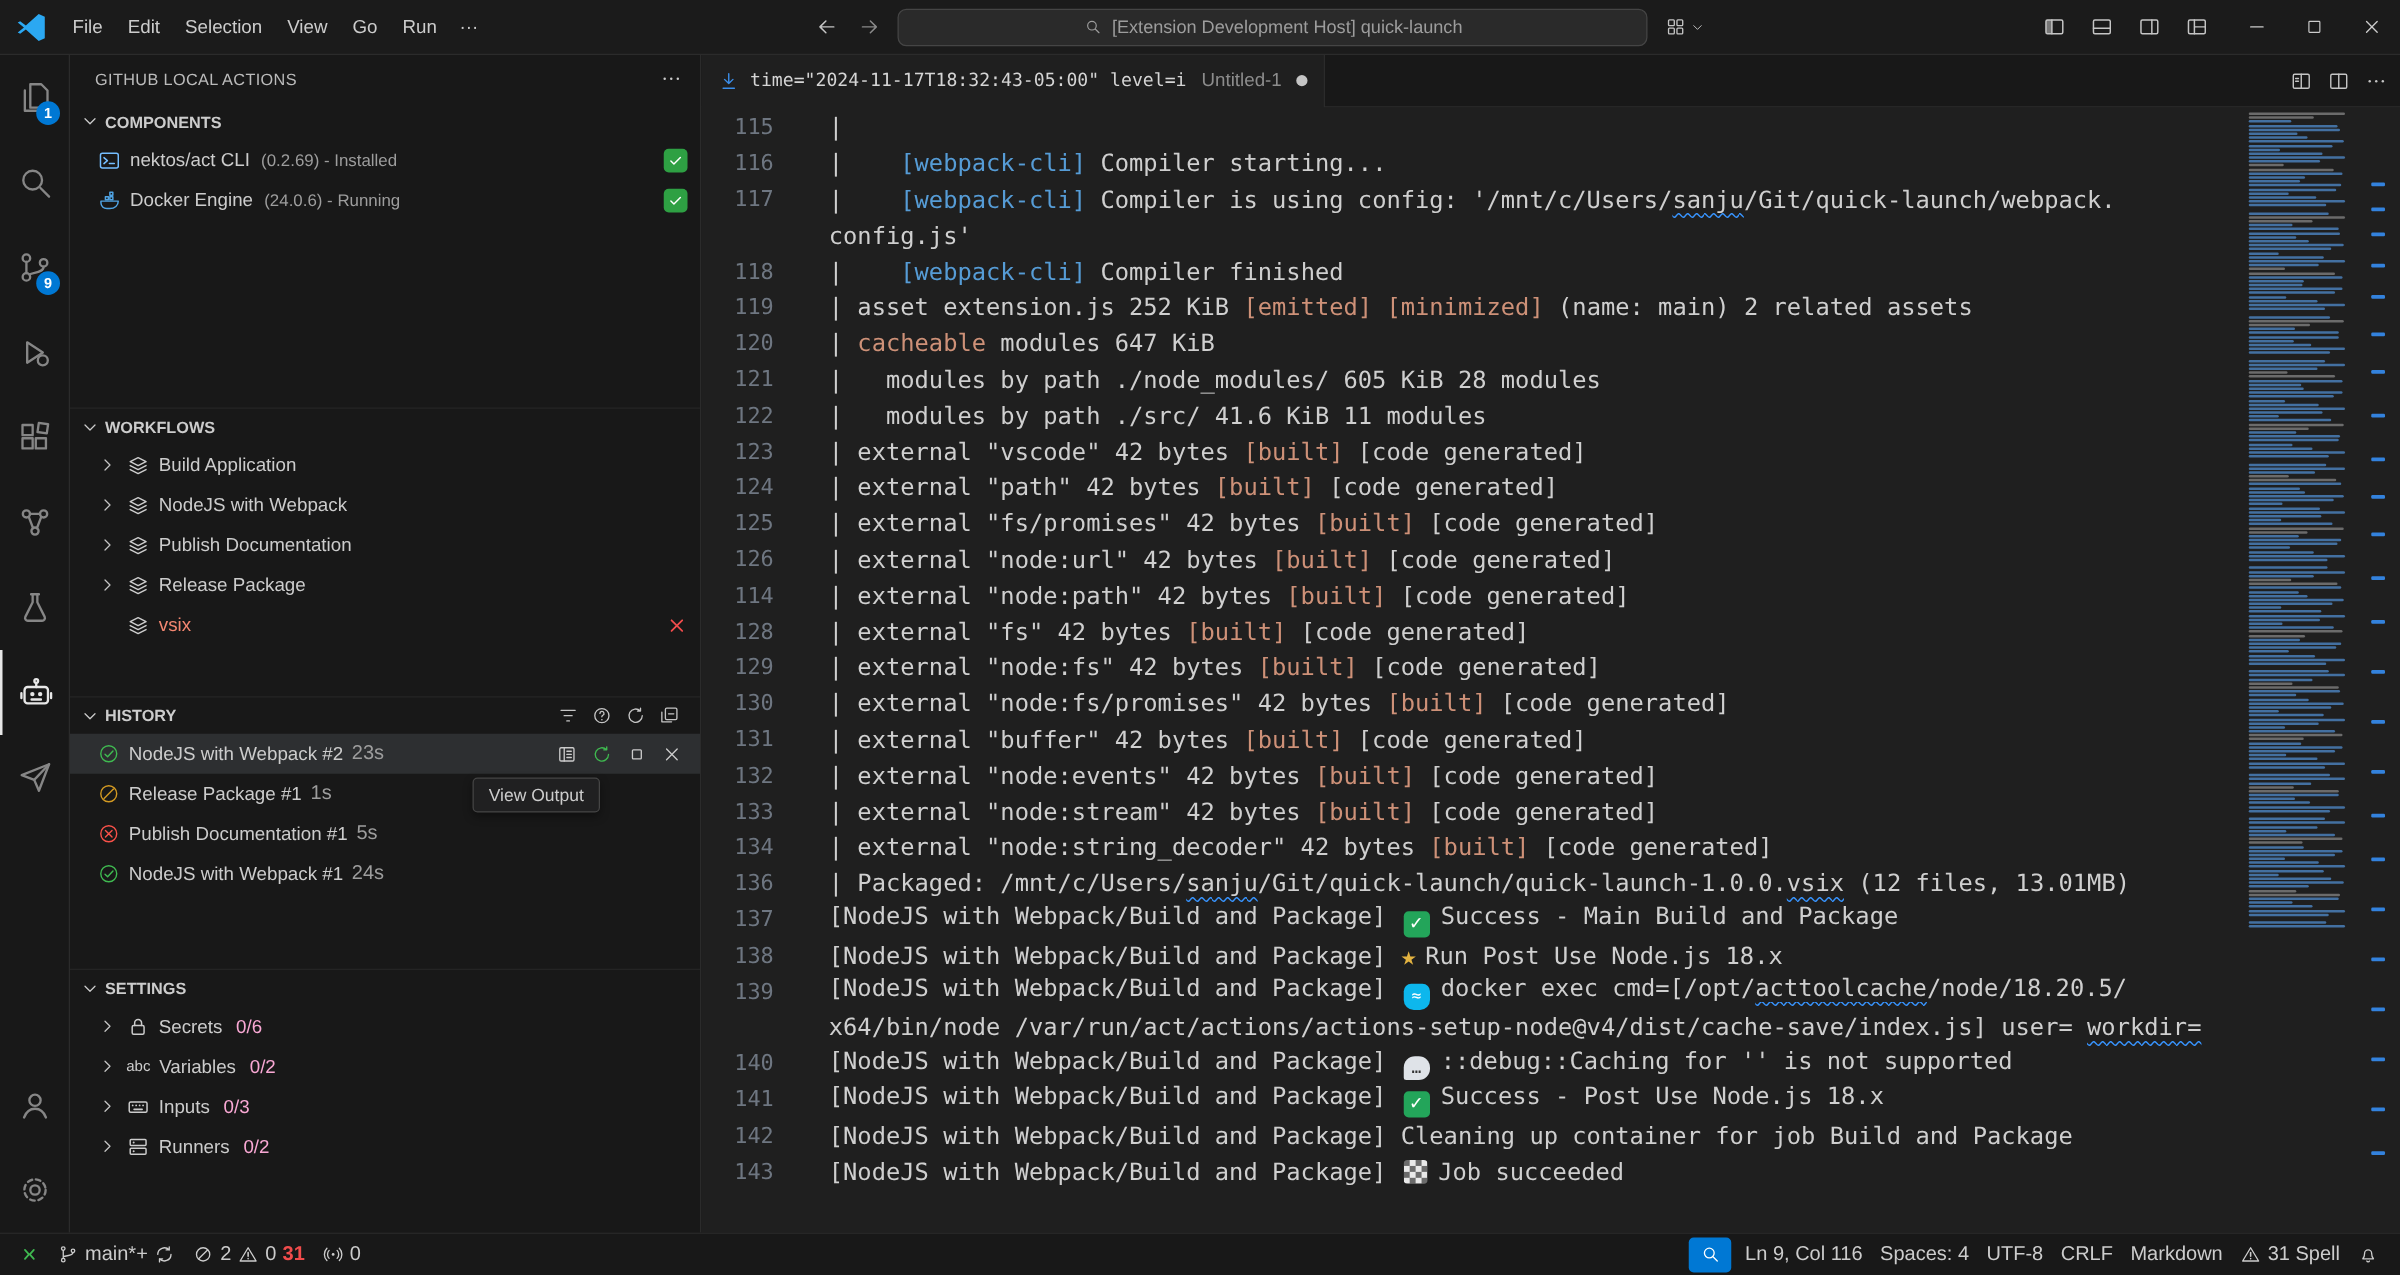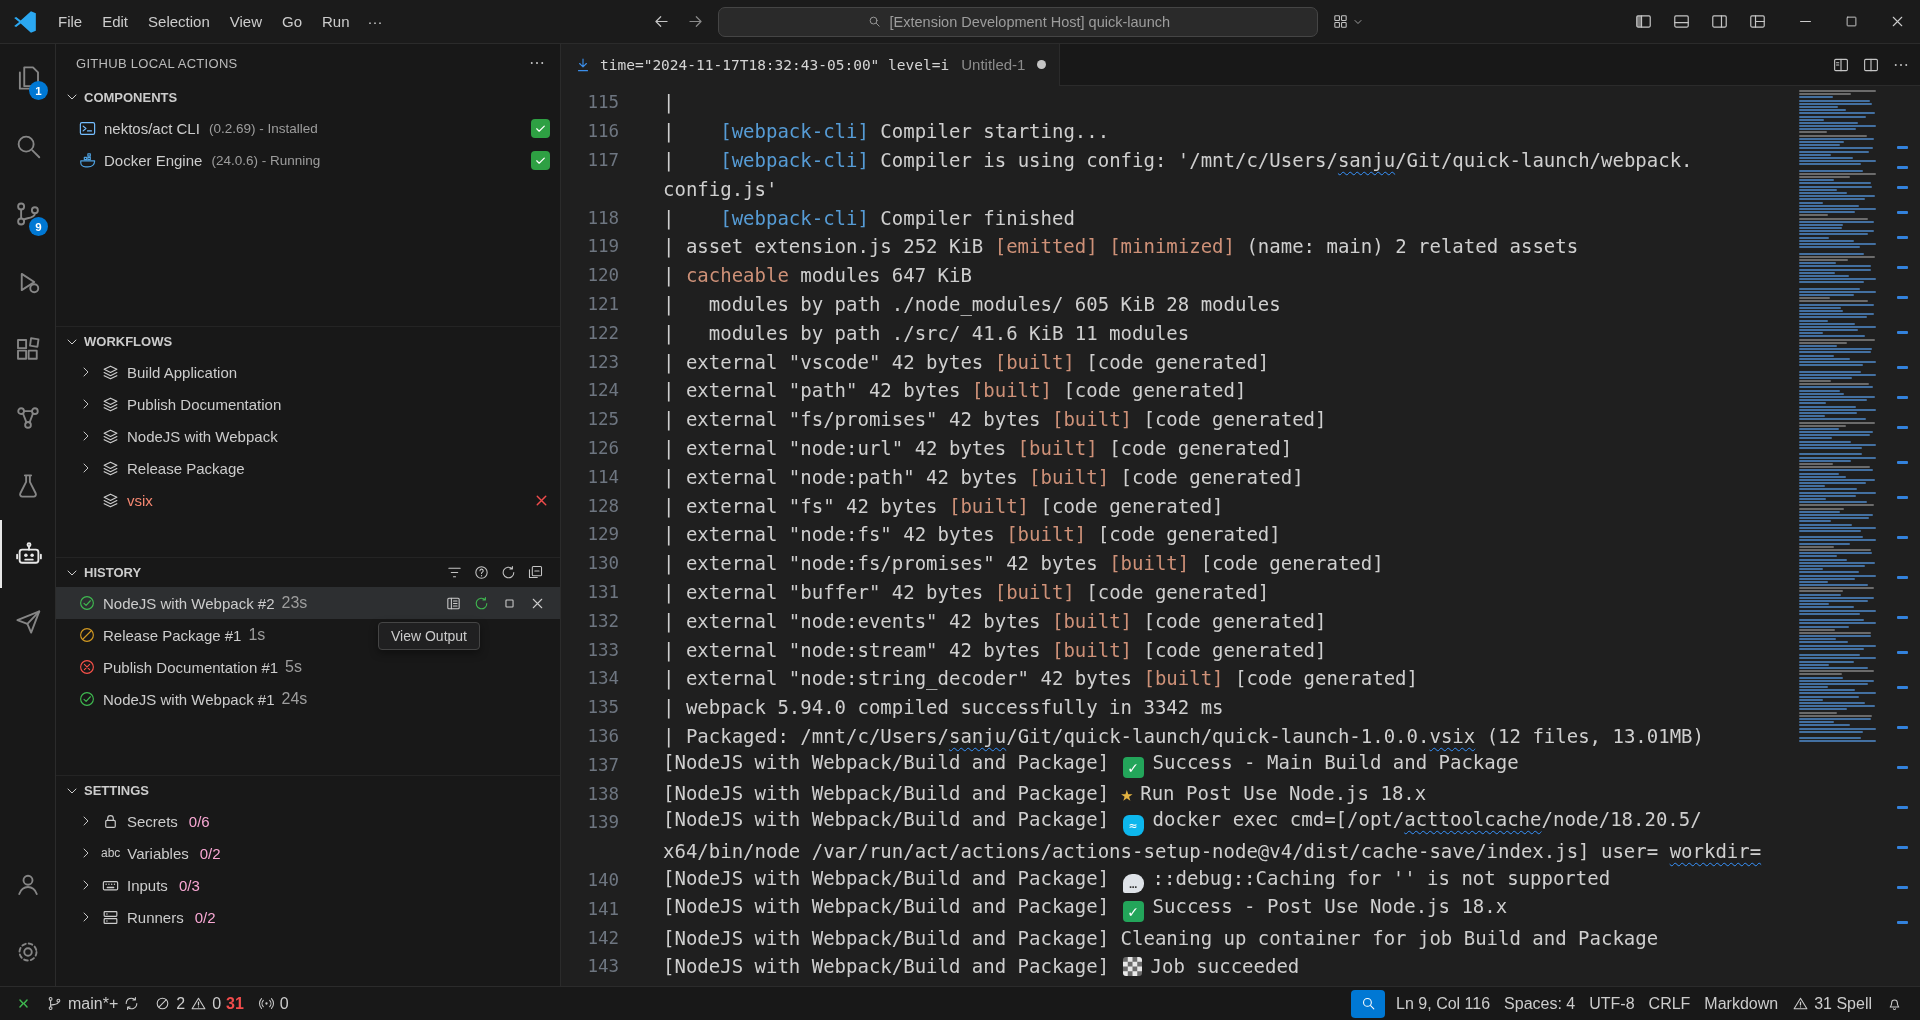--- a/index.html
+++ b/index.html
@@ -346,31 +346,31 @@
       <span>Build Application</span>
     </div>
     <div class="trow">
       <svg class="chev" viewBox="0 0 24 24">
           <path d="M9 6l6 6-6 6"></path>
         </svg>
       <svg class="ricon" viewBox="0 0 24 24">
           <path d="M12 4l8 4-8 4-8-4z"></path>
           <path d="M4 12l8 4 8-4M4 16l8 4 8-4"></path>
         </svg>
-      <span>Publish Documentation</span>
+      <span>NodeJS with Webpack</span>
     </div>
     <div class="trow">
       <svg class="chev" viewBox="0 0 24 24">
           <path d="M9 6l6 6-6 6"></path>
         </svg>
       <svg class="ricon" viewBox="0 0 24 24">
           <path d="M12 4l8 4-8 4-8-4z"></path>
           <path d="M4 12l8 4 8-4M4 16l8 4 8-4"></path>
         </svg>
-      <span>NodeJS with Webpack</span>
+      <span>Publish Documentation</span>
     </div>
     <div class="trow">
       <svg class="chev" viewBox="0 0 24 24">
           <path d="M9 6l6 6-6 6"></path>
         </svg>
       <svg class="ricon" viewBox="0 0 24 24">
           <path d="M12 4l8 4-8 4-8-4z"></path>
           <path d="M4 12l8 4 8-4M4 16l8 4 8-4"></path>
         </svg>
       <span>Release Package</span>
@@ -553,21 +553,20 @@
           <div class="erow"><span class="ln">125</span><span class="ct"><span class="seg-d">| external "fs/promises" 42 bytes </span><span class="seg-o">[built]</span><span class="seg-d"> [code generated]</span></span></div>
           <div class="erow"><span class="ln">126</span><span class="ct"><span class="seg-d">| external "node:url" 42 bytes </span><span class="seg-o">[built]</span><span class="seg-d"> [code generated]</span></span></div>
           <div class="erow"><span class="ln">114</span><span class="ct"><span class="seg-d">| external "node:path" 42 bytes </span><span class="seg-o">[built]</span><span class="seg-d"> [code generated]</span></span></div>
           <div class="erow"><span class="ln">128</span><span class="ct"><span class="seg-d">| external "fs" 42 bytes </span><span class="seg-o">[built]</span><span class="seg-d"> [code generated]</span></span></div>
           <div class="erow"><span class="ln">129</span><span class="ct"><span class="seg-d">| external "node:fs" 42 bytes </span><span class="seg-o">[built]</span><span class="seg-d"> [code generated]</span></span></div>
           <div class="erow"><span class="ln">130</span><span class="ct"><span class="seg-d">| external "node:fs/promises" 42 bytes </span><span class="seg-o">[built]</span><span class="seg-d"> [code generated]</span></span></div>
           <div class="erow"><span class="ln">131</span><span class="ct"><span class="seg-d">| external "buffer" 42 bytes </span><span class="seg-o">[built]</span><span class="seg-d"> [code generated]</span></span></div>
           <div class="erow"><span class="ln">132</span><span class="ct"><span class="seg-d">| external "node:events" 42 bytes </span><span class="seg-o">[built]</span><span class="seg-d"> [code generated]</span></span></div>
           <div class="erow"><span class="ln">133</span><span class="ct"><span class="seg-d">| external "node:stream" 42 bytes </span><span class="seg-o">[built]</span><span class="seg-d"> [code generated]</span></span></div>
           <div class="erow"><span class="ln">134</span><span class="ct"><span class="seg-d">| external "node:string_decoder" 42 bytes </span><span class="seg-o">[built]</span><span class="seg-d"> [code generated]</span></span></div>
-          <div class="erow"><span class="ln">135</span><span class="ct"><span class="seg-d">| webpack 5.94.0 compiled successfully in 3342 ms</span></span></div>
           <div class="erow"><span class="ln">136</span><span class="ct"><span class="seg-d">| Packaged: /mnt/c/Users/</span><span class="seg-q">sanju</span><span class="seg-d">/Git/quick-launch/quick-launch-1.0.0.</span><span class="seg-q">vsix</span><span class="seg-d"> (12 files, 13.01MB)</span></span></div>
           <div class="erow"><span class="ln">137</span><span class="ct"><span class="seg-d">[NodeJS with Webpack/Build and Package] </span><span class="seg-ck">✓</span><span class="seg-d">Success - Main Build and Package</span></span></div>
           <div class="erow"><span class="ln">138</span><span class="ct"><span class="seg-d">[NodeJS with Webpack/Build and Package] </span><span class="seg-st">★</span><span class="seg-d">Run Post Use Node.js 18.x</span></span></div>
           <div class="erow"><span class="ln">139</span><span class="ct"><span class="seg-d">[NodeJS with Webpack/Build and Package] </span><span class="seg-wh">≈</span><span class="seg-d">docker exec cmd=[/opt/</span><span class="seg-q">acttoolcache</span><span class="seg-d">/node/18.20.5/</span></span></div>
           <div class="erow"><span class="ln"></span><span class="ct"><span class="seg-d">x64/bin/node /var/run/act/actions/actions-setup-node@v4/dist/cache-save/index.js] user= </span><span class="seg-q">workdir=</span></span></div>
           <div class="erow"><span class="ln">140</span><span class="ct"><span class="seg-d">[NodeJS with Webpack/Build and Package] </span><span class="seg-sp">…</span><span class="seg-d">::debug::Caching for '' is not supported</span></span></div>
           <div class="erow"><span class="ln">141</span><span class="ct"><span class="seg-d">[NodeJS with Webpack/Build and Package] </span><span class="seg-ck">✓</span><span class="seg-d">Success - Post Use Node.js 18.x</span></span></div>
           <div class="erow"><span class="ln">142</span><span class="ct"><span class="seg-d">[NodeJS with Webpack/Build and Package] Cleaning up container for job Build and Package</span></span></div>
           <div class="erow"><span class="ln">143</span><span class="ct"><span class="seg-d">[NodeJS with Webpack/Build and Package] </span><span class="seg-fl"></span><span class="seg-d">Job succeeded</span></span></div>
         </div>

